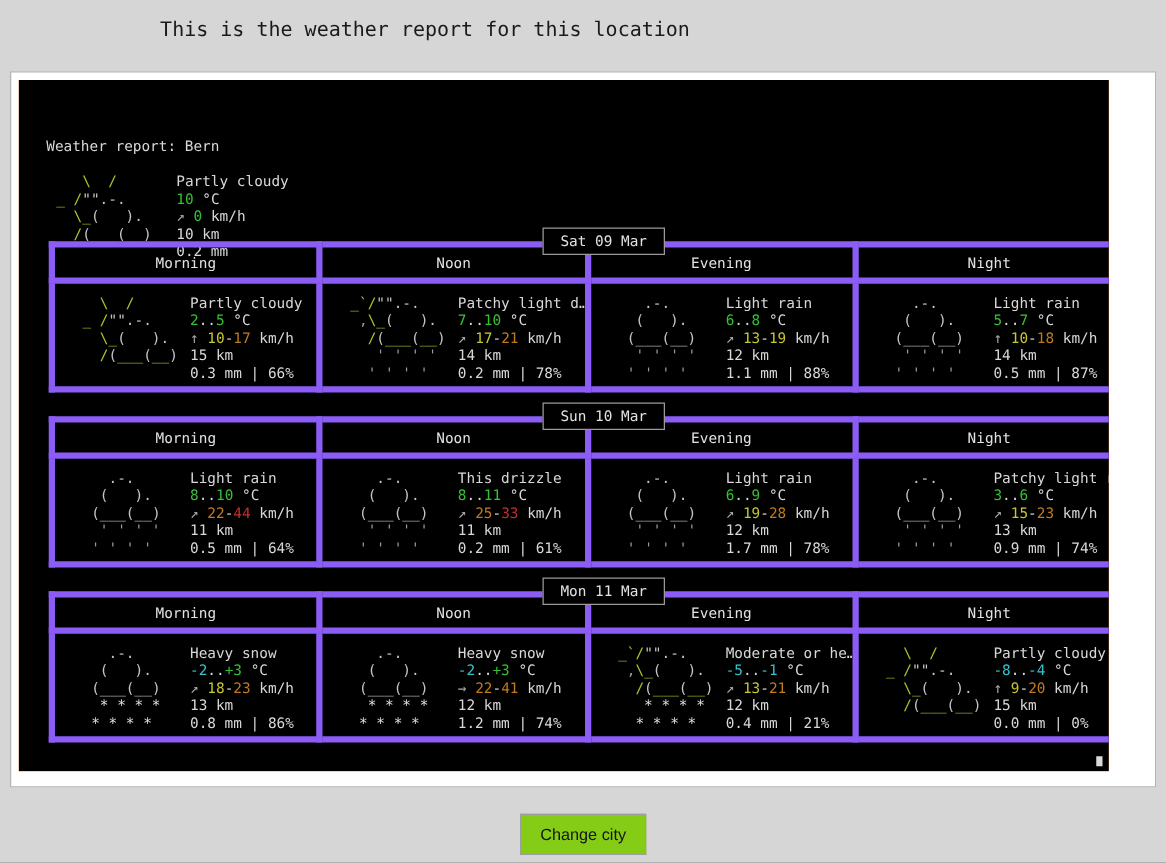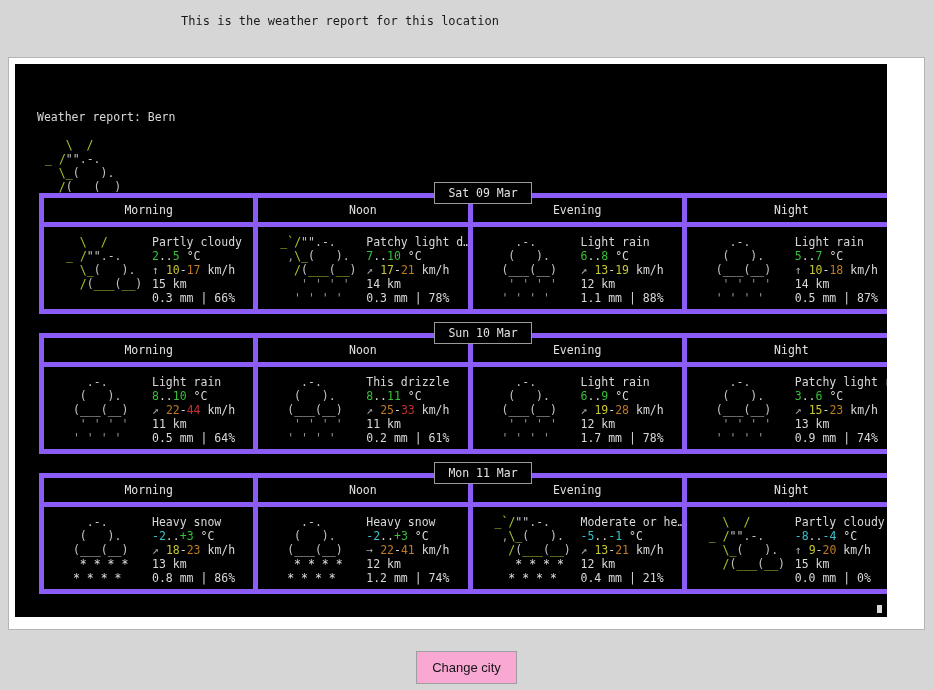--- a/index.html
+++ b/index.html
@@ -14,21 +14,21 @@
     width: 933px; height: 690px;
     background: #d6d6d6;
   }
   
   #heading {
     position: absolute;
     left: 0; top: 14px;
     width: 680px;
     text-align: center;
     font-family: "DejaVu Sans Mono", "Liberation Mono", monospace;
-    font-size: 12px;
+    font-size: 16px;
     color: #1a1a1a;
     letter-spacing: 0px;
     white-space: nowrap;
   }
   
   #terminal-frame {
     position: absolute;
     left: 8px; top: 57px;
     width: 917px; height: 573px;
     background: #ffffff;
@@ -155,21 +155,21 @@
   .c-gray   { color: #a8a8a8; }
   .c-sun    { color: #a6c52b; }
   .c-cloud  { color: #c4c4c4; }
   .c-drop   { color: #9a9a9a; }
   .c-snow   { color: #e0e0e0; }
   
   #change-city {
     position: absolute;
     left: 416px; top: 651px;
     width: 101px; height: 33px;
-    background: #f9a8d4;
+    background: #84cc16;
     border: 1px solid #9e9e9e;
     color: #141414;
     font-family: "Liberation Sans", sans-serif;
     font-size: 13px;
     line-height: 31px;
     text-align: center;
     box-sizing: border-box;
     cursor: pointer;
   }
 </style>
@@ -183,37 +183,42 @@
   <div id="terminal-frame">
     <div id="terminal-inner">
       <div id="term">
 
         <div class="report-title">Weather report: Bern</div>
 
         <div class="now-art c-sun" id="now-art">   <span class="c-sun">\</span>  <span class="c-sun">/</span>
 <span class="c-sun">_</span> <span class="c-sun">/</span><span class="c-cloud">"</span><span class="c-cloud">"</span><span class="c-cloud">.</span><span class="c-cloud">-</span><span class="c-cloud">.</span>
   <span class="c-sun">\</span><span class="c-sun">_</span><span class="c-cloud">(</span>   <span class="c-cloud">)</span><span class="c-cloud">.</span>
   <span class="c-sun">/</span><span class="c-cloud">(</span><span class="c-sun">_</span><span class="c-sun">_</span><span class="c-sun">_</span><span class="c-cloud">(</span><span class="c-sun">_</span><span class="c-sun">_</span><span class="c-cloud">)</span></div>
+        <div class="now-info" id="now-info"><span>Partly cloudy</span>
+<span class="c-green">10</span> °C
+<span class="c-gray">↗</span> <span class="c-green">0</span> km/h
+<span>10 km</span>
+<span>0.2 mm</span></div>
 
         <div id="days-container"><div class="day-block" style="top: 118px;"><table class="day-table"><tbody><tr><td><div class="slot-head">Morning</div></td><td><div class="slot-head">Noon</div></td><td><div class="slot-head">Evening</div></td><td><div class="slot-head">Night</div></td></tr><tr><td><div class="slot-body"><div class="slot-art">  <span class="c-sun">\</span>  <span class="c-sun">/</span>
 <span class="c-sun">_</span> <span class="c-sun">/</span><span class="c-cloud">"</span><span class="c-cloud">"</span><span class="c-cloud">.</span><span class="c-cloud">-</span><span class="c-cloud">.</span>
   <span class="c-sun">\</span><span class="c-sun">_</span><span class="c-cloud">(</span>   <span class="c-cloud">)</span><span class="c-cloud">.</span>
   <span class="c-sun">/</span><span class="c-cloud">(</span><span class="c-sun">_</span><span class="c-sun">_</span><span class="c-sun">_</span><span class="c-cloud">(</span><span class="c-sun">_</span><span class="c-sun">_</span><span class="c-cloud">)</span></div><div class="slot-info"><span>Partly cloudy</span>
 <span><span class="c-green">2</span>..<span class="c-green">5</span> °C</span>
 <span class="c-gray">↑</span> <span><span class="c-yellow">10</span>-<span class="c-orange">17</span> km/h</span>
 <span>15 km</span>
 <span>0.3 mm | 66%</span></div></div></td><td><div class="slot-body"><div class="slot-art"><span class="c-sun">_</span><span class="c-sun">`</span><span class="c-sun">/</span><span class="c-cloud">"</span><span class="c-cloud">"</span><span class="c-cloud">.</span><span class="c-cloud">-</span><span class="c-cloud">.</span>
  <span class="c-drop">,</span><span class="c-sun">\</span><span class="c-sun">_</span><span class="c-cloud">(</span>   <span class="c-cloud">)</span><span class="c-cloud">.</span>
   <span class="c-sun">/</span><span class="c-cloud">(</span><span class="c-sun">_</span><span class="c-sun">_</span><span class="c-sun">_</span><span class="c-cloud">(</span><span class="c-sun">_</span><span class="c-sun">_</span><span class="c-cloud">)</span>
    <span class="c-drop">'</span> <span class="c-drop">'</span> <span class="c-drop">'</span> <span class="c-drop">'</span>
   <span class="c-drop">'</span> <span class="c-drop">'</span> <span class="c-drop">'</span> <span class="c-drop">'</span></div><div class="slot-info"><span>Patchy light d…</span>
 <span><span class="c-green">7</span>..<span class="c-green">10</span> °C</span>
 <span class="c-gray">↗</span> <span><span class="c-yellow">17</span>-<span class="c-orange">21</span> km/h</span>
 <span>14 km</span>
-<span>0.3 mm | 78%</span></div></div></td><td><div class="slot-body"><div class="slot-art">   <span class="c-cloud">.</span><span class="c-cloud">-</span><span class="c-cloud">.</span>
+<span>0.2 mm | 78%</span></div></div></td><td><div class="slot-body"><div class="slot-art">   <span class="c-cloud">.</span><span class="c-cloud">-</span><span class="c-cloud">.</span>
   <span class="c-cloud">(</span>   <span class="c-cloud">)</span><span class="c-cloud">.</span>
  <span class="c-cloud">(</span><span class="c-cloud">_</span><span class="c-cloud">_</span><span class="c-cloud">_</span><span class="c-cloud">(</span><span class="c-cloud">_</span><span class="c-cloud">_</span><span class="c-cloud">)</span>
   <span class="c-drop">'</span> <span class="c-drop">'</span> <span class="c-drop">'</span> <span class="c-drop">'</span>
  <span class="c-drop">'</span> <span class="c-drop">'</span> <span class="c-drop">'</span> <span class="c-drop">'</span></div><div class="slot-info"><span>Light rain</span>
 <span><span class="c-green">6</span>..<span class="c-green">8</span> °C</span>
 <span class="c-gray">↗</span> <span><span class="c-yellow">13</span>-<span class="c-yellow">19</span> km/h</span>
 <span>12 km</span>
 <span>1.1 mm | 88%</span></div></div></td><td><div class="slot-body"><div class="slot-art">   <span class="c-cloud">.</span><span class="c-cloud">-</span><span class="c-cloud">.</span>
   <span class="c-cloud">(</span>   <span class="c-cloud">)</span><span class="c-cloud">.</span>
  <span class="c-cloud">(</span><span class="c-cloud">_</span><span class="c-cloud">_</span><span class="c-cloud">_</span><span class="c-cloud">(</span><span class="c-cloud">_</span><span class="c-cloud">_</span><span class="c-cloud">)</span>

